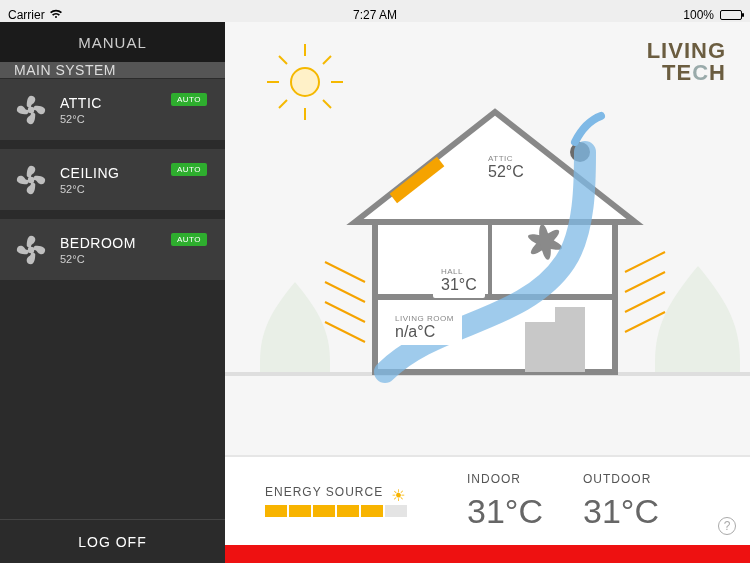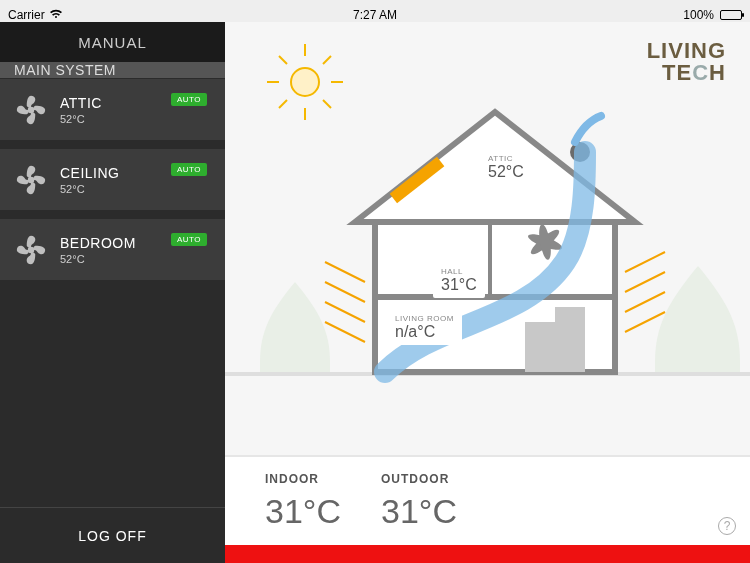--- a/index.html
+++ b/index.html
@@ -39,21 +39,21 @@
     .zone-item + .zone-item { margin-top: 8px; }
     .fan-icon-wrap { width: 38px; height: 38px; display:flex; align-items:center; justify-content:center; }
     .fan-icon { width: 34px; height: 34px; fill: #bfbfbf; }
     .zone-text .title { font-size: 14px; color: #fff; letter-spacing: .5px; }
     .zone-text .sub { font-size: 11px; color: #cfcfcf; margin-top: 2px; }
     .auto-badge {
       position: absolute; right: 18px; top: 14px;
       background: #2eae2e; color: #fff; font-size: 8px; padding: 2px 6px; border-radius: 2px; letter-spacing: .5px;
     }
     .logoff {
-      margin-top: auto; height: 56px; display: flex; align-items: center; justify-content: center;
+      margin-top: auto; height: 44px; display: flex; align-items: center; justify-content: center;
       color: #fff; font-size: 14px; letter-spacing: 1px; border-top: 1px solid #444; cursor: pointer;
     }
     .collapse-handle {
       position: absolute; right: -16px; top: 180px; width: 16px; height: 40px;
       background: #2b2b2b; display:flex; align-items:center; justify-content:center; color:#fff; cursor:pointer;
       border-top-right-radius: 4px; border-bottom-right-radius: 4px;
     }
 
     
     .main { flex: 1; position: relative; background: #f6f6f6; display: flex; flex-direction: column; }
@@ -68,21 +68,21 @@
     .logo .l3 .grey { color: #9aa; }
 
     
     .scene { position:absolute; inset:0; }
 
     
     .stats {
       height: 90px; background: #fff; border-top: 2px solid #e6e6e6; display: flex; align-items: center; padding: 0 30px 0 40px; position: relative;
     }
     .stat-block { display: flex; flex-direction: column; margin-right: 40px; }
-    .stat-label { font-size: 12px; letter-spacing: 1px; color: #555; font-weight: 700; margin-bottom: 6px; }
+    .stat-label { font-size: 12px; letter-spacing: 1px; color: #555; font-weight: 400; margin-bottom: 6px; }
     .stat-value { font-size: 34px; font-weight: 300; color: #666; }
     .energy-row { display:flex; align-items:center; gap:8px; }
     .energy-bar { display:flex; gap:2px; }
     .energy-bar .seg { width: 22px; height: 12px; background: #f8b400; }
     .energy-bar .seg.off { background: #e4e4e4; }
     .sun-glyph { color:#f8b400; font-size:16px; }
     .help-dot {
       position:absolute; right:14px; bottom:10px; width:18px; height:18px; border:1px solid #aaa; border-radius:50%;
       display:flex; align-items:center; justify-content:center; color:#aaa; font-size:12px; cursor:pointer;
     }
@@ -249,20 +249,34 @@
         <div class="room">HALL</div>
         <div class="temp">31°C</div>
       </div>
       <div class="house-label" style="left:162px; top:288px;">
         <div class="room">LIVING ROOM</div>
         <div class="temp">n/a°C</div>
       </div>
     </div>
 
     <div class="stats">
+      <div class="stat-block" style="margin-right:60px;">
+        <div class="energy-row">
+          <span class="stat-label">ENERGY SOURCE</span>
+          <span class="sun-glyph">☀</span>
+        </div>
+        <div class="energy-bar" id="energy-bar">
+            <span class="seg"></span>
+            <span class="seg"></span>
+            <span class="seg"></span>
+            <span class="seg"></span>
+            <span class="seg"></span>
+            <span class="seg off"></span>
+          </div>
+      </div>
       <div class="stat-block">
         <span class="stat-label">INDOOR</span>
         <span class="stat-value">31°C</span>
       </div>
       <div class="stat-block">
         <span class="stat-label">OUTDOOR</span>
         <span class="stat-value">31°C</span>
       </div>
       <div class="help-dot">
         <span>?</span>

